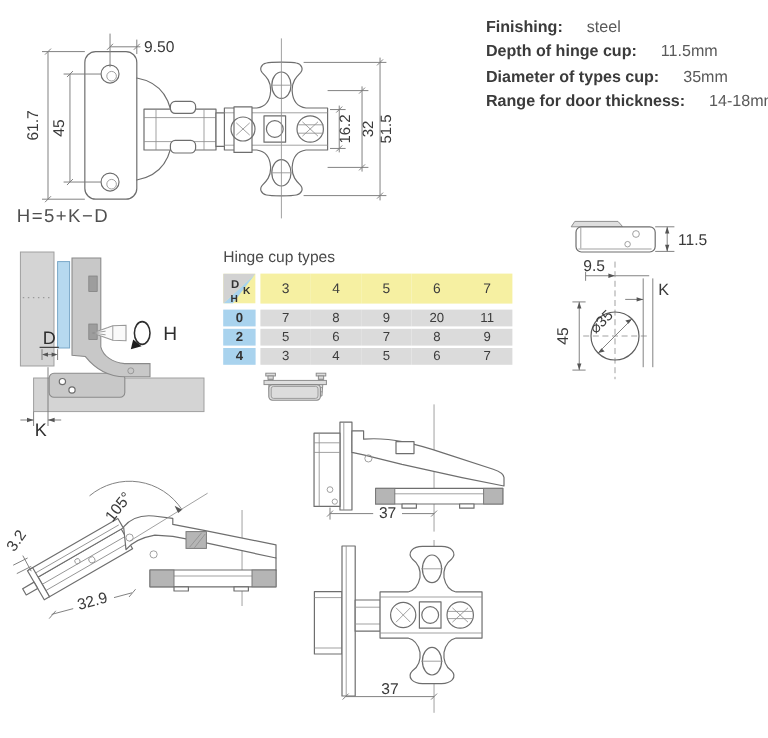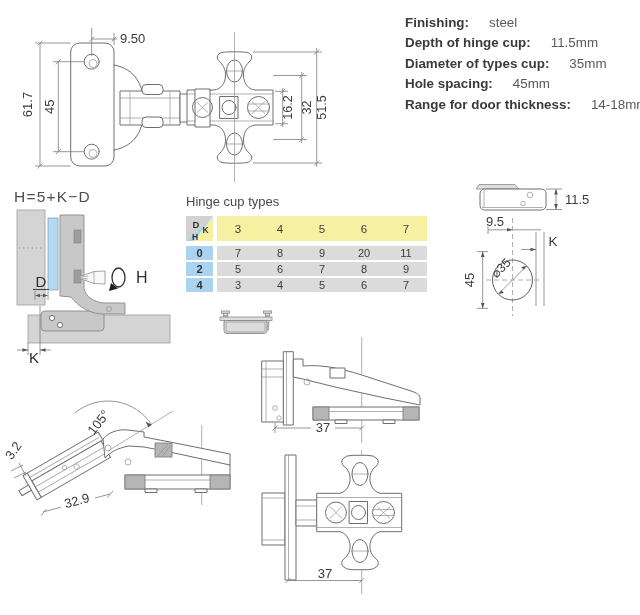--- a/index.html
+++ b/index.html
@@ -5,24 +5,24 @@
   html,body{margin:0;padding:0;background:#fff;}
   body{width:640px;height:615px;position:relative;overflow:hidden;
        font-family:"Liberation Sans",sans-serif;}
   .abs{position:absolute;}
   
   .specs{left:405px;top:13px;width:235px;}
   .spec-line{font-size:13.4px;line-height:20.4px;color:#5a5a5a;white-space:nowrap;}
   .spec-label{font-weight:700;color:#3b3b3b;margin-top:42px;}
   .spec-value{margin-left:20px;}
   
-  .formula{left:14px;top:188px;font-size:15.5px;color:#4f4f4f;letter-spacing:1.2px;}
+  .formula{left:14px;top:172px;font-size:15.5px;color:#4f4f4f;letter-spacing:1.2px;}
   
   .tbl{left:186px;top:194px;}
-  .tbl-title{font-size:13px;color:#4a4a4a;margin-bottom:7px;}
+  .tbl-title{font-size:13px;color:#4a4a4a;margin-bottom:7px;margin-top:12px;}
   .trow{display:flex;margin-bottom:2px;}
   .thead{margin-bottom:5px;}
   .gap{width:4px;height:1px;}
   .hcell{width:42px;height:25px;background:#f6f0a2;font-size:11.5px;color:#3c3c3c;
          display:flex;align-items:center;justify-content:center;}
   .lcell{width:27px;height:14px;background:#a9d3ee;font-weight:700;font-size:11px;color:#333;
          display:flex;align-items:center;justify-content:center;}
   .dcell{width:42px;height:14px;background:#dbdbdb;font-size:11px;color:#3c3c3c;
          display:flex;align-items:center;justify-content:center;}
   
@@ -136,21 +136,20 @@
     <line x1="294.2" y1="46.5" x2="299.2" y2="41.5" class="dim"></line>
     <line x1="294.2" y1="157.5" x2="299.2" y2="152.5" class="dim"></line>
     <text transform="translate(306,99.5) rotate(-90)" text-anchor="middle" class="dt">51.5</text>
   </g>
 </svg>
 
 <div class="abs specs">
   <div class="spec-line"><span class="spec-label">Finishing:</span><span class="spec-value">steel</span></div>
   <div class="spec-line"><span class="spec-label">Depth of hinge cup:</span><span class="spec-value">11.5mm</span></div>
   <div class="spec-line"><span class="spec-label">Diameter of types cup:</span><span class="spec-value">35mm</span></div>
-  <div class="spec-line"><span class="spec-label">Hole spacing:</span><span class="spec-value">45mm</span></div>
   <div class="spec-line"><span class="spec-label">Range for door thickness:</span><span class="spec-value">14-18mm</span></div>
 </div>
 
 <div class="abs formula">H=5+K−D</div>
 
 <svg class="abs" style="left:8px;top:203px" width="170" height="162" viewBox="0 0 170 162">
   <rect x="9" y="7" width="28" height="95" class="lgray"></rect>
   <line x1="11" y1="45" x2="35" y2="45" class="dots"></line>
   <rect x="20" y="112" width="142" height="28" class="lgray"></rect>
   <rect x="33" y="108" width="63" height="20" rx="4" class="mgray"></rect>

